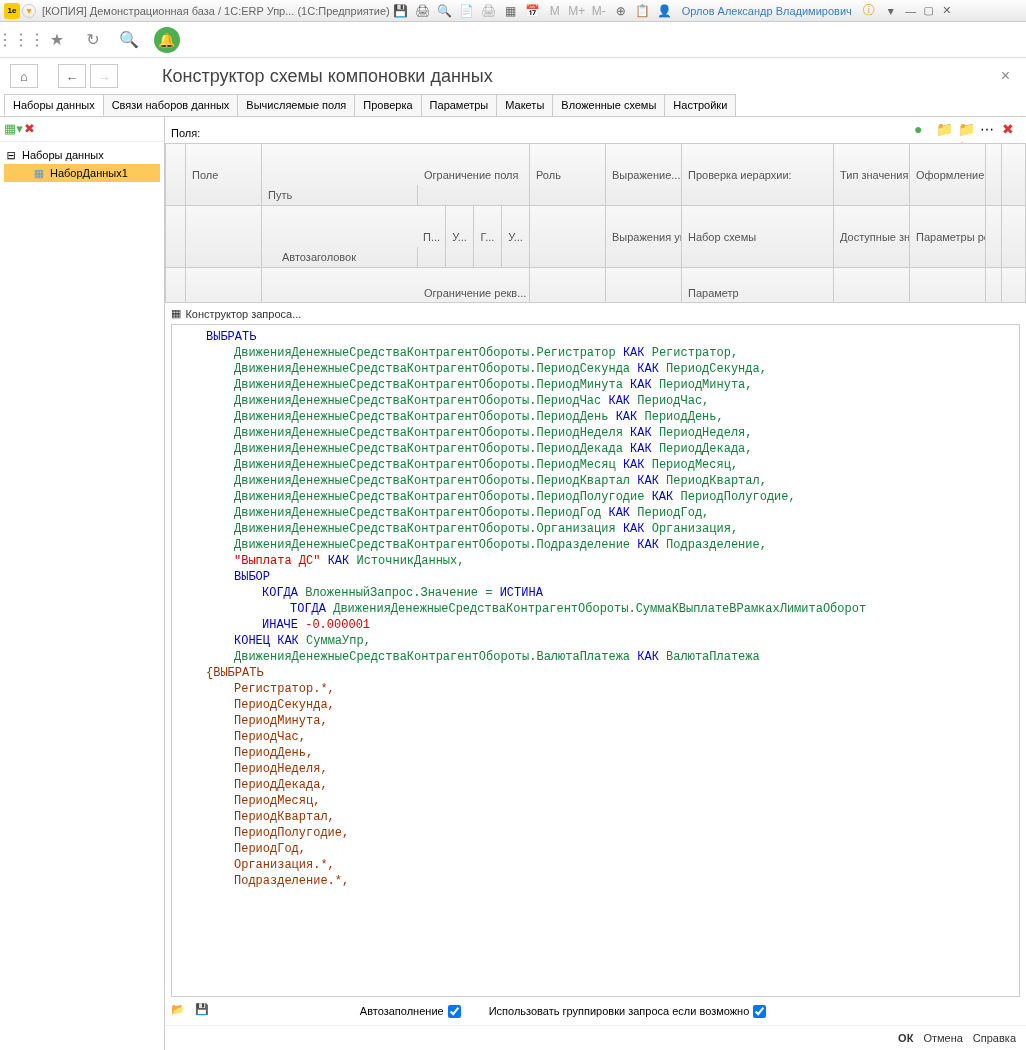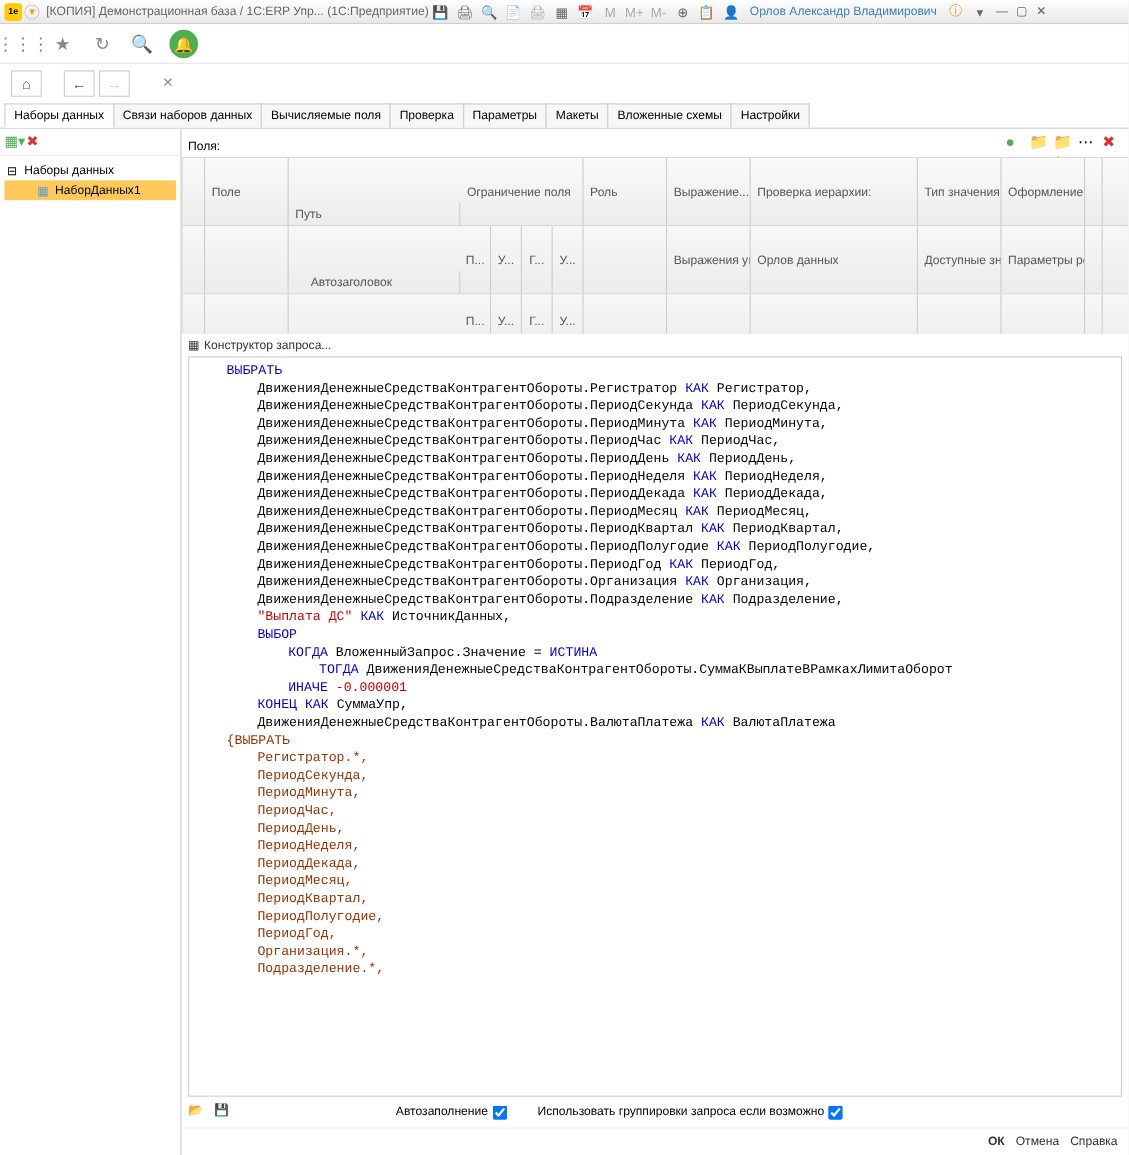--- a/index.html
+++ b/index.html
@@ -82,21 +82,21 @@
 .handle { color:#5a9bd5; font-size:14px; cursor:pointer; }
 
 
 .query-header { display:flex; align-items:center; padding: 4px 6px; }
 .query-header .lbl { flex:1; }
 .query-header .qh-link { color:#333; cursor:pointer; display:flex; align-items:center; gap:4px; }
 .query-editor { flex:1; border:1px solid #ccc; margin: 0 6px; overflow:auto; font-family: "Courier New", monospace; font-size: 12px; line-height: 16px; background:#fff; padding: 4px 6px; white-space:pre; position:relative; }
 .kw-blue { color: #0000cc; }
 .kw-red { color: #cc0000; }
 .kw-brown { color: #993300; font-weight: normal; }
-.kw-black { color: #000000; }
+.kw-black { color: #15803d; }
 
 
 .bottom-opts { display:flex; align-items:center; padding: 6px; gap: 8px; }
 .bottom-opts .bi { width:16px; height:16px; cursor:pointer; }
 .bottom-opts label { display:flex; align-items:center; gap:4px; margin-left: 10px; }
 .bottom-opts input[type=checkbox] { width:13px; height:13px; }
 
 
 .footer { display:flex; justify-content:flex-end; padding: 6px 10px; gap: 10px; border-top: 1px solid #eee; }
 .footer .fbtn { cursor:pointer; color:#333; }
@@ -140,20 +140,21 @@
 </div>
 
 <div class="main">
 
   <div class="header-row">
     <div class="nav-btn">⌂</div>
     <div class="nav-group">
       <div class="nav-btn">←</div>
       <div class="nav-btn" style="color:#ccc">→</div>
     </div>
+    <div class="page-title">Конструктор схемы компоновки данных</div>
     <div class="close-x">×</div>
   </div>
 
   <div class="tabs">
     <div class="tab active">Наборы данных</div>
     <div class="tab">Связи наборов данных</div>
     <div class="tab">Вычисляемые поля</div>
     <div class="tab">Проверка</div>
     <div class="tab">Параметры</div>
     <div class="tab">Макеты</div>
@@ -209,26 +210,38 @@
         <div class="ft-head-row sub">
           <div class="ft-cell col-handle"></div>
           <div class="ft-cell col-field"></div>
           <div class="ft-cell col-path" style="padding-left:20px">Автозаголовок</div>
           <div class="ft-cell col-chk">П...</div>
           <div class="ft-cell col-chk">У...</div>
           <div class="ft-cell col-chk">Г...</div>
           <div class="ft-cell col-chk">У...</div>
           <div class="ft-cell col-role"></div>
           <div class="ft-cell col-expr">Выражения упорядочив...</div>
-          <div class="ft-cell col-hier">Орлов данных</div>
+          <div class="ft-cell col-hier">Набор схемы</div>
           <div class="ft-cell col-type">Доступные значения</div>
           <div class="ft-cell col-form">Параметры редактиров...</div>
           <div class="ft-cell col-last"></div>
         </div>
 
+        <div class="ft-head-row sub">
+          <div class="ft-cell col-handle"></div>
+          <div class="ft-cell col-field"></div>
+          <div class="ft-cell col-path"></div>
+          <div class="ft-cell" style="width:112px">Ограничение рекв...</div>
+          <div class="ft-cell col-role"></div>
+          <div class="ft-cell col-expr"></div>
+          <div class="ft-cell col-hier">Параметр</div>
+          <div class="ft-cell col-type"></div>
+          <div class="ft-cell col-form"></div>
+          <div class="ft-cell col-last"></div>
+        </div>
 
         <div class="ft-head-row sub">
           <div class="ft-cell col-handle"></div>
           <div class="ft-cell col-field"></div>
           <div class="ft-cell col-path"></div>
           <div class="ft-cell col-chk">П...</div>
           <div class="ft-cell col-chk">У...</div>
           <div class="ft-cell col-chk">Г...</div>
           <div class="ft-cell col-chk">У...</div>
           <div class="ft-cell col-role"></div>

